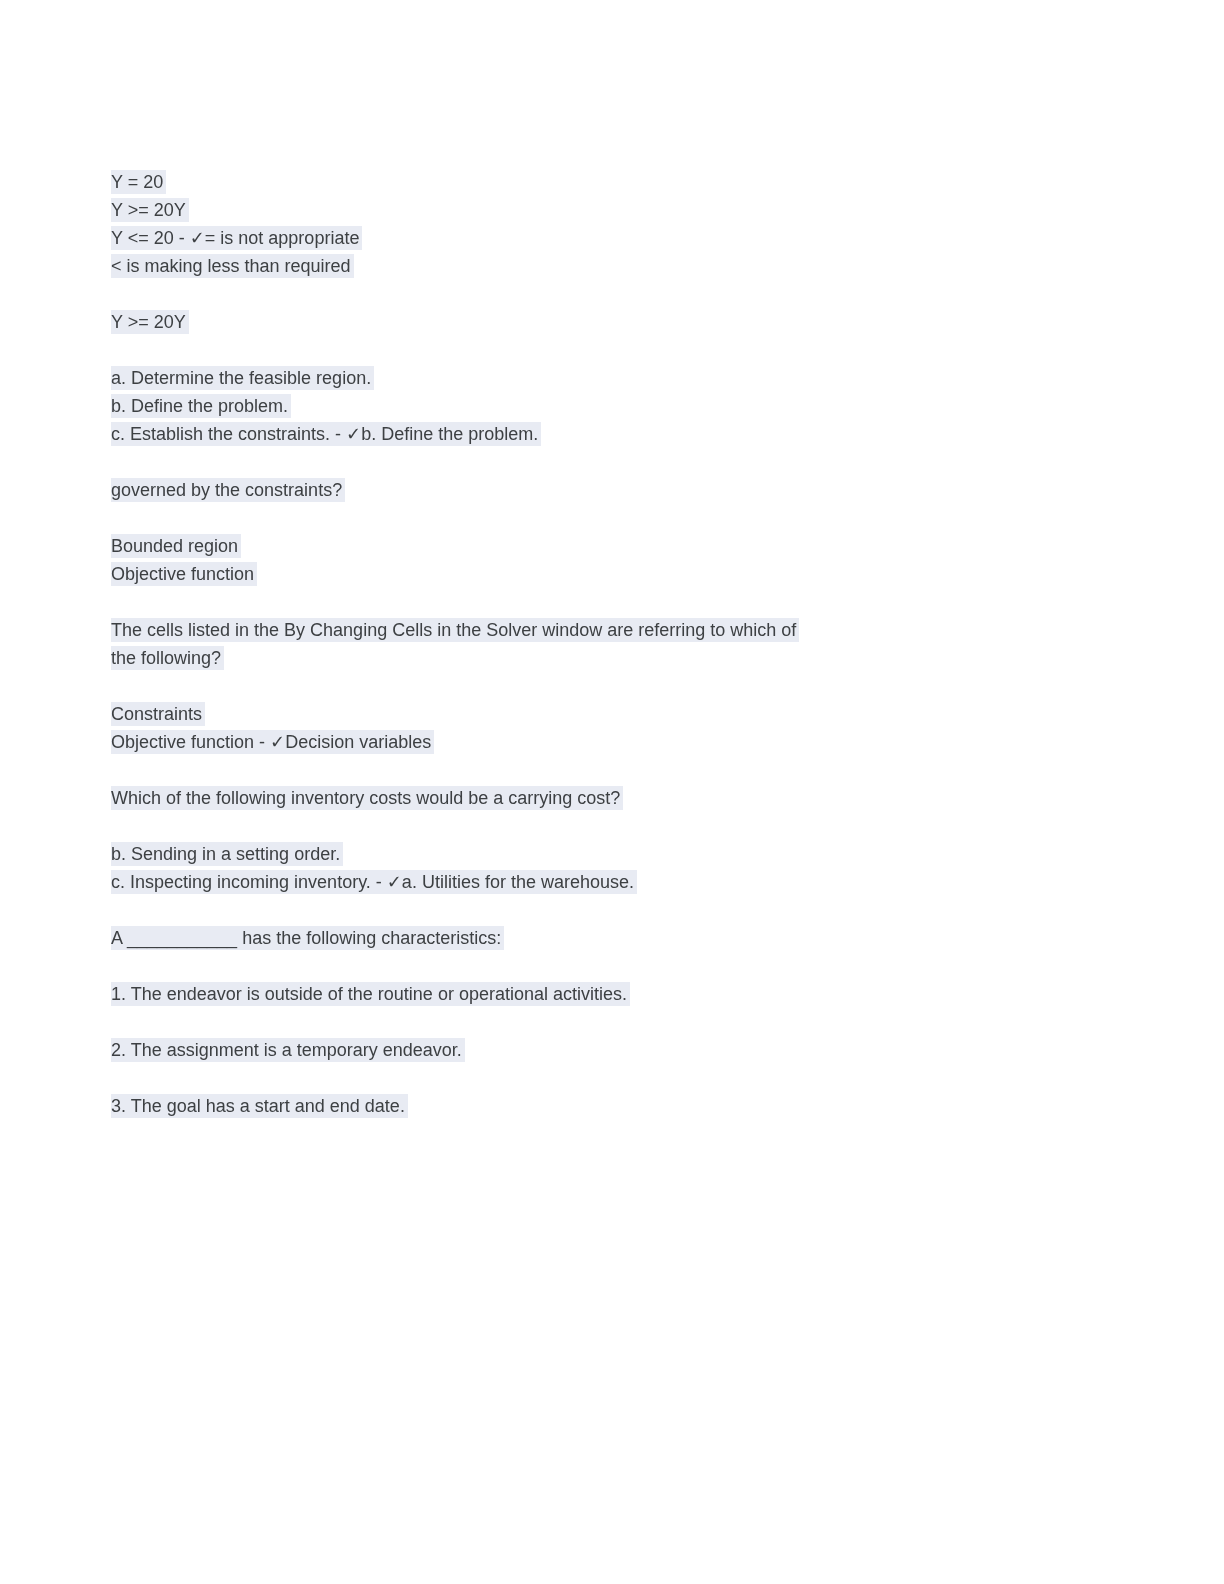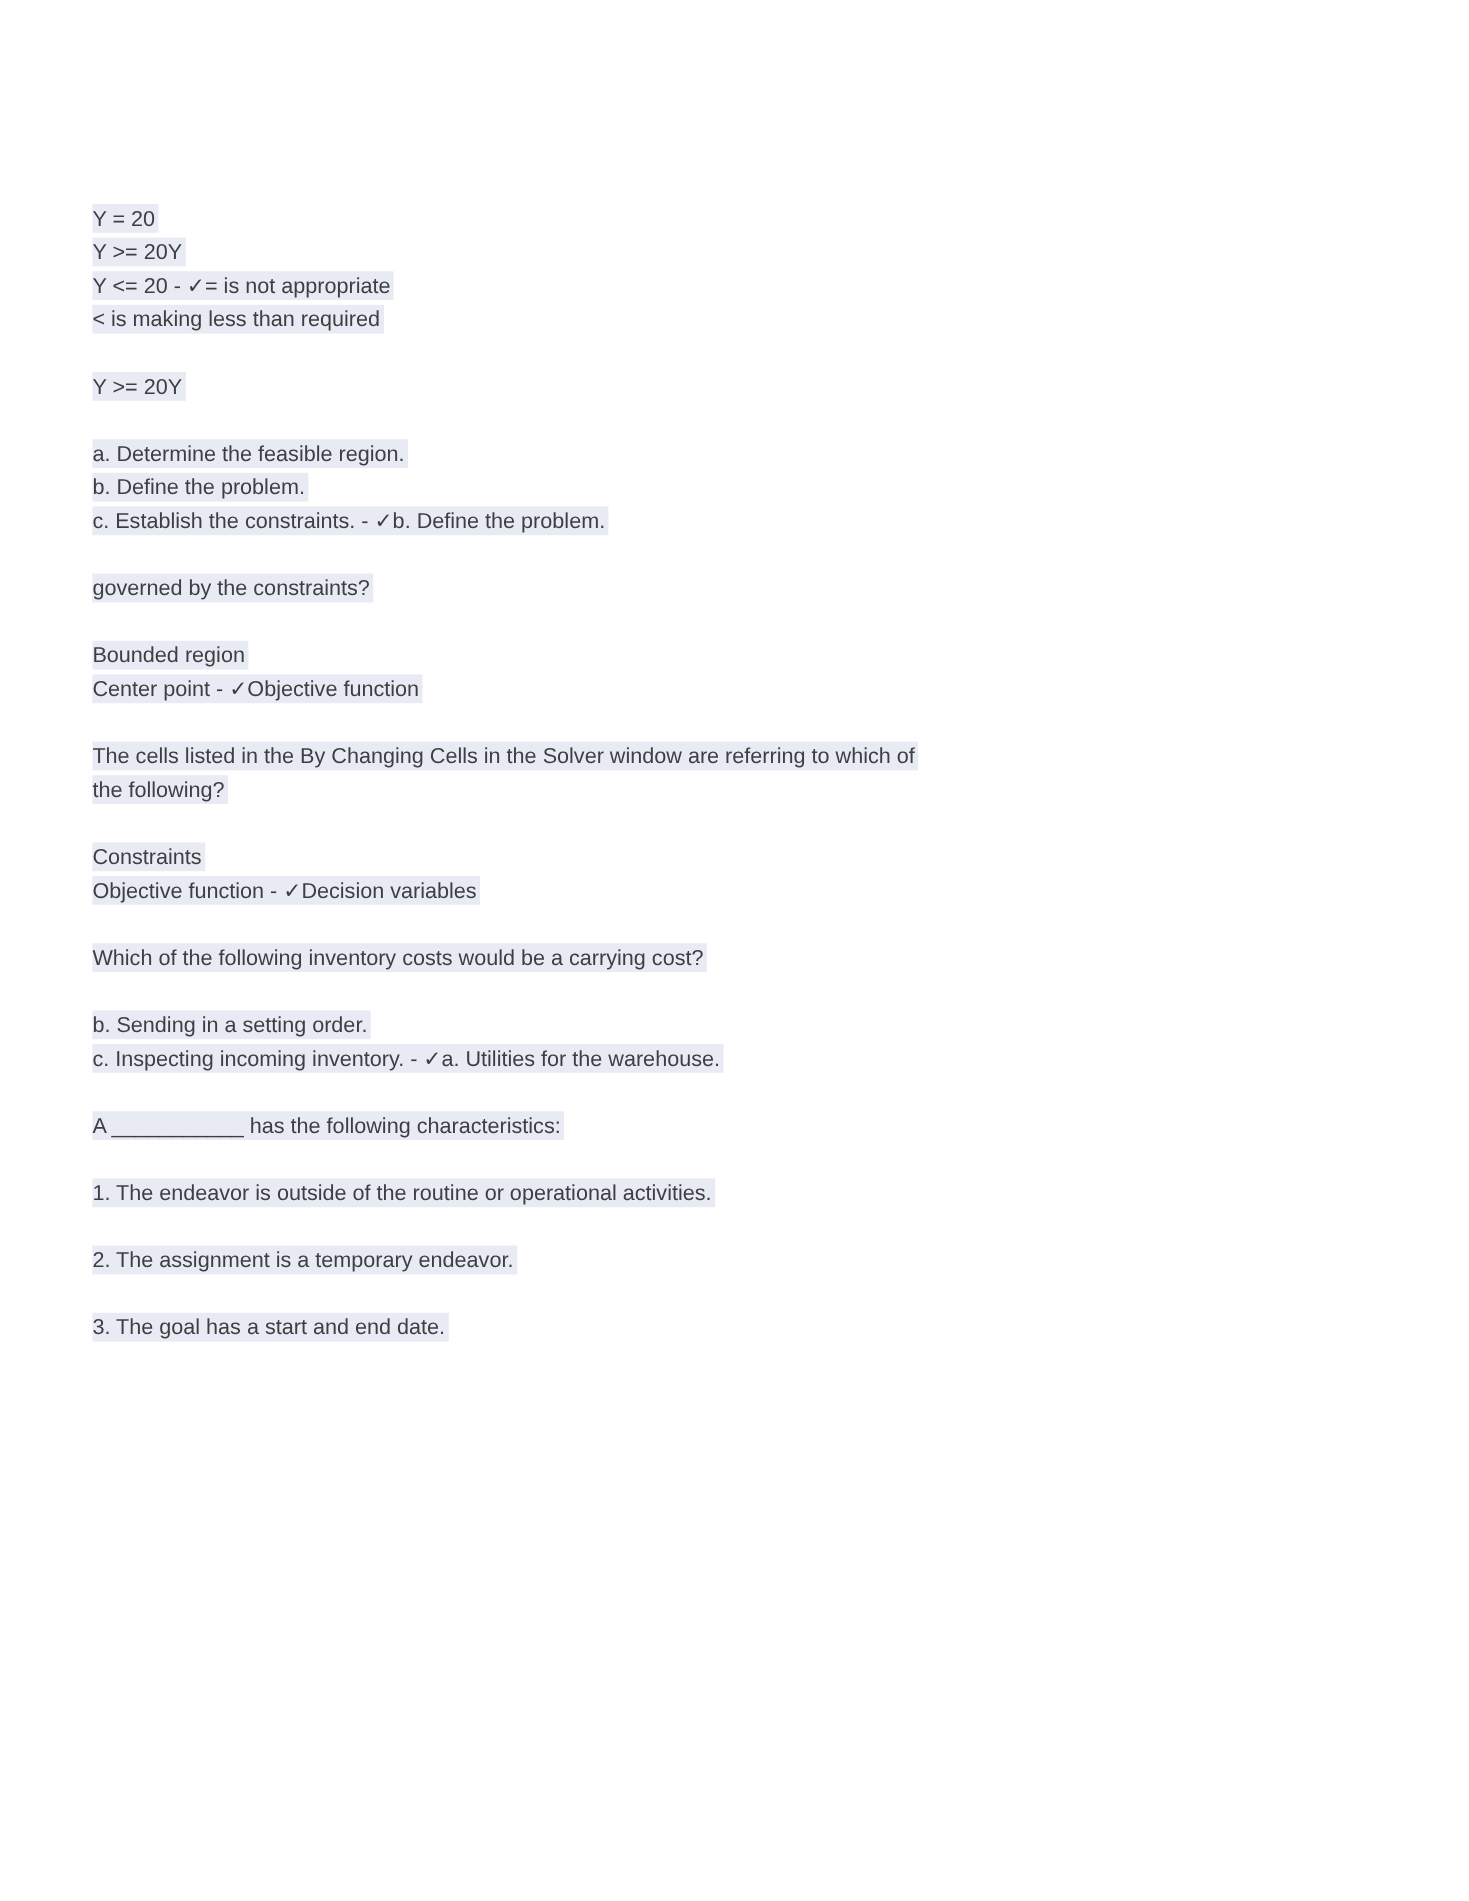--- a/index.html
+++ b/index.html
@@ -13,21 +13,21 @@
     width:1224px;
     height:1584px;
     font-family:"Liberation Sans","DejaVu Sans",sans-serif;
     background:var(--page-bg);
     overflow:hidden;
   }
   .page{
     width:1224px;
     height:1584px;
     background:var(--page-bg);
-    padding:168px 100px 0 77px;
+    padding:168px 100px 0 111px;
   }
   .block{
     margin-bottom:28px;
   }
   .line{
     line-height:28px;
     font-size:18px;
     color:var(--text);
     white-space:pre-wrap;
   }
@@ -53,21 +53,21 @@
       <div class="block">
         <div class="line"><span class="hl">a. Determine the feasible region.</span></div>
         <div class="line"><span class="hl">b. Define the problem.</span></div>
         <div class="line"><span class="hl">c. Establish the constraints. - ✓b. Define the problem.</span></div>
       </div>
       <div class="block">
         <div class="line"><span class="hl">governed by the constraints?</span></div>
       </div>
       <div class="block">
         <div class="line"><span class="hl">Bounded region</span></div>
-        <div class="line"><span class="hl">Center point - ✓Objective function</span></div>
+        <div class="line"><span class="hl">Objective function</span></div>
       </div>
       <div class="block">
         <div class="line"><span class="hl">The cells listed in the By Changing Cells in the Solver window are referring to which of</span></div>
         <div class="line"><span class="hl">the following?</span></div>
       </div>
       <div class="block">
         <div class="line"><span class="hl">Constraints</span></div>
         <div class="line"><span class="hl">Objective function - ✓Decision variables</span></div>
       </div>
       <div class="block">

